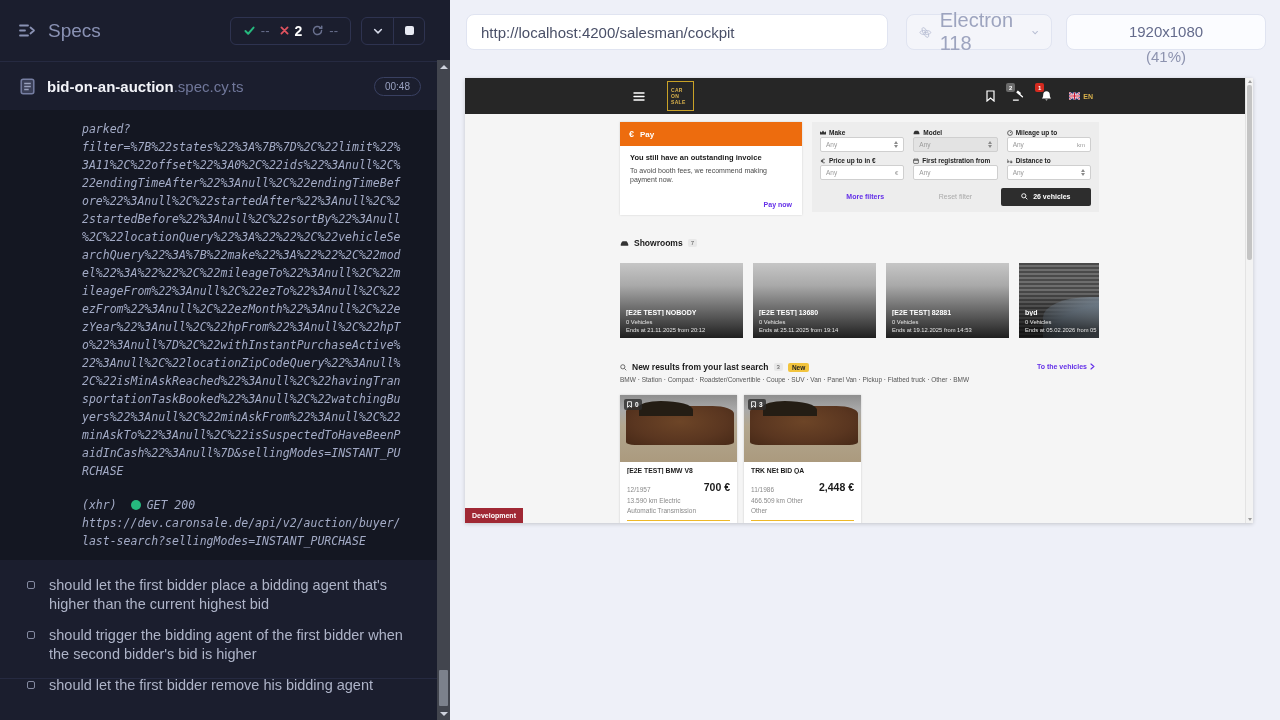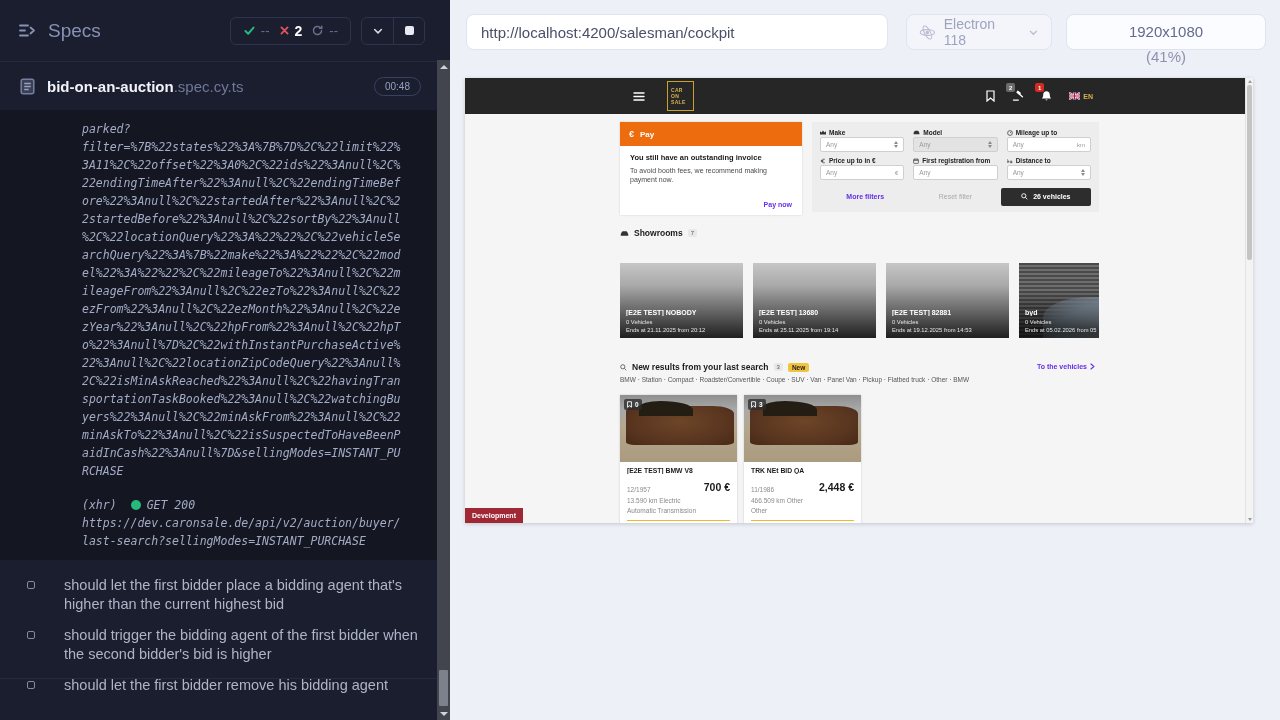--- a/index.html
+++ b/index.html
@@ -25,35 +25,35 @@
   .spec-ext { color:#70779a; font-weight:normal; }
   .time-badge { margin-left:auto; border:1px solid #394061; border-radius:999px; padding:3px 10px; font-size:10px; color:#98a0bf; }
 
   .log { background:#141722; padding:10px 8px 10px 82px; font-family:"DejaVu Sans Mono", monospace; font-style:italic; font-size:11.5px; line-height:18px; color:#a3abc6; }
   .log .blob { white-space:pre-wrap; word-break:break-all; }
   .xhr-row { display:flex; align-items:center; gap:14px; margin-top:16px; }
   .xhr-row .get { display:flex; align-items:center; gap:6px; }
   .dot-green { width:10px; height:10px; border-radius:50%; background:#26b97e; }
 
   .tests { padding:16px 14px 0 27px; }
-  .test-item { display:flex; gap:29px; margin-bottom:12px; font-size:14.5px; line-height:19px; color:#aeb4c8; }
+  .test-item { display:flex; gap:14px; margin-bottom:12px; font-size:14.5px; line-height:19px; color:#aeb4c8; }
   .test-box { flex:0 0 auto; width:8px; height:8px; border:1.5px solid #848aa0; border-radius:2px; margin-top:5px; }
   .runner-divider { position:absolute; left:0; top:678px; width:437px; border-top:1px solid #262a41; }
 
   .v-scroll { position:absolute; left:437px; top:60px; width:13px; height:660px; background:#42454e; }
   .v-scroll .arrow-up { position:absolute; top:5px; left:3px; width:0; height:0; border-left:4px solid transparent; border-right:4px solid transparent; border-bottom:4px solid #cfd3dd; }
   .v-scroll .arrow-dn { position:absolute; bottom:4px; left:3px; width:0; height:0; border-left:4px solid transparent; border-right:4px solid transparent; border-top:4px solid #cfd3dd; }
   .v-scroll .thumb { position:absolute; top:610px; left:2px; width:9px; height:36px; background:#7c818c; border-radius:1px; }
 
   
   .browser { position:absolute; left:450px; top:0; width:830px; height:720px; background:#eef0f8; }
   .topbar { position:relative; height:64px; }
   .url-box { position:absolute; left:16px; top:14px; width:422px; height:36px; background:#fff; border:1px solid #e0e4f1; border-radius:8px; display:flex; align-items:center; padding:0 14px; font-size:15px; color:#4a5068; }
   .ctl { position:absolute; top:14px; height:36px; border:1px solid #e0e4f1; border-radius:8px; display:flex; align-items:center; gap:8px; padding:0 12px; }
-  .ctl-browser { left:456px; width:146px; color:#9da4bf; font-size:14px; background:rgba(255,255,255,.35); }
+  .ctl-browser { left:456px; width:146px; color:#9da4bf; font-size:20px; background:rgba(255,255,255,.35); }
   .ctl-viewport { left:616px; width:200px; color:#646b8c; font-size:15px; background:#fbfcff;flex-direction:column; }
   .ctl .pct { color:#8d93af; }
   .ctl .spring { margin-left:auto; }
 
   
   .aut { position:absolute; left:15px; top:78px; width:788px; height:445px; background:#f5f5f5; box-shadow:0 1px 4px rgba(0,0,0,.18); overflow:hidden; }
   .aut-header { position:relative; height:36px; background:#262626; display:flex; align-items:center; padding:0 160px 0 168px; }
   .logo-box { margin-left:22px; width:27px; height:30px; border:1px solid #c9a227; display:flex; flex-direction:column; align-items:flex-start; justify-content:center; padding-left:3px; }
   .logo-box span { font-size:5px; line-height:6px; font-weight:bold; color:#d9b24c; letter-spacing:.3px; }
   .aut-header .right { margin-left:auto; display:flex; align-items:center; gap:17px; }
@@ -86,21 +86,21 @@
   .stepper .up { border-bottom:3px solid #8a8a8a; }
   .stepper .dn { border-top:3px solid #8a8a8a; }
   .filters-foot { grid-column:1 / span 3; display:grid; grid-template-columns:repeat(3,1fr); align-items:center; margin-top:3px; }
   .more-filters { text-align:center; font-size:7px; font-weight:bold; color:#6430e8; cursor:pointer; }
   .reset-filter { text-align:center; font-size:7px; color:#aaa; }
   .search-btn { height:18px; background:#2d2d2d; border-radius:2px; color:#fff; font-size:7px; font-weight:bold; display:flex; align-items:center; justify-content:center; gap:5px; cursor:pointer; }
 
   
   .section-title { position:absolute; display:flex; align-items:center; gap:5px; font-size:8.5px; font-weight:bold; color:#1a1a1a; }
   .count-badge { font-size:6px; font-weight:normal; color:#555; background:#e8e8e8; border-radius:2px; padding:1px 3px; }
-  .sr-title { left:0; top:114px;justify-content:space-between; }
+  .sr-title { left:0; top:124px;justify-content:space-between; }
   .sr-row { position:absolute; left:0; top:149px; width:479px; height:76px; display:flex; gap:10px; overflow:hidden; }
   .sr-card { position:relative; flex:0 0 123px; height:75px; background:linear-gradient(180deg,#c6c6c6 0%,#a9a9a9 30%,#565656 72%,#1f1f1f 100%); overflow:hidden; cursor:pointer; }
   .byd-art { position:absolute; inset:0; background:repeating-linear-gradient(180deg,#4a4a4a 0 2px,#6e6e6e 2px 4px); }
   .byd-art::after { content:""; position:absolute; right:-6px; bottom:-4px; width:85%; height:60%; background:radial-gradient(ellipse at 65% 75%, #c2cfda 0%, #93a4b4 55%, #64748400 100%); border-radius:45% 20% 0 12%; }
   .byd-shade { position:absolute; inset:0; background:linear-gradient(180deg, rgba(0,0,0,0) 35%, rgba(0,0,0,.72) 90%); }
   .sr-text { position:absolute; left:6px; bottom:4px; right:2px; color:#fff; }
   .sr-name { font-size:7px; font-weight:bold; margin-bottom:3px; white-space:nowrap; overflow:hidden; }
   .sr-sub { font-size:5.8px; line-height:7.5px; color:#e5e5e5; white-space:nowrap; overflow:hidden; }
   .sr-next { position:absolute; left:630px; top:216px; width:15px; height:17px; background:#fff; border-radius:3px; box-shadow:0 1px 3px rgba(0,0,0,.3); display:flex; align-items:center; justify-content:center; cursor:pointer; }
 

